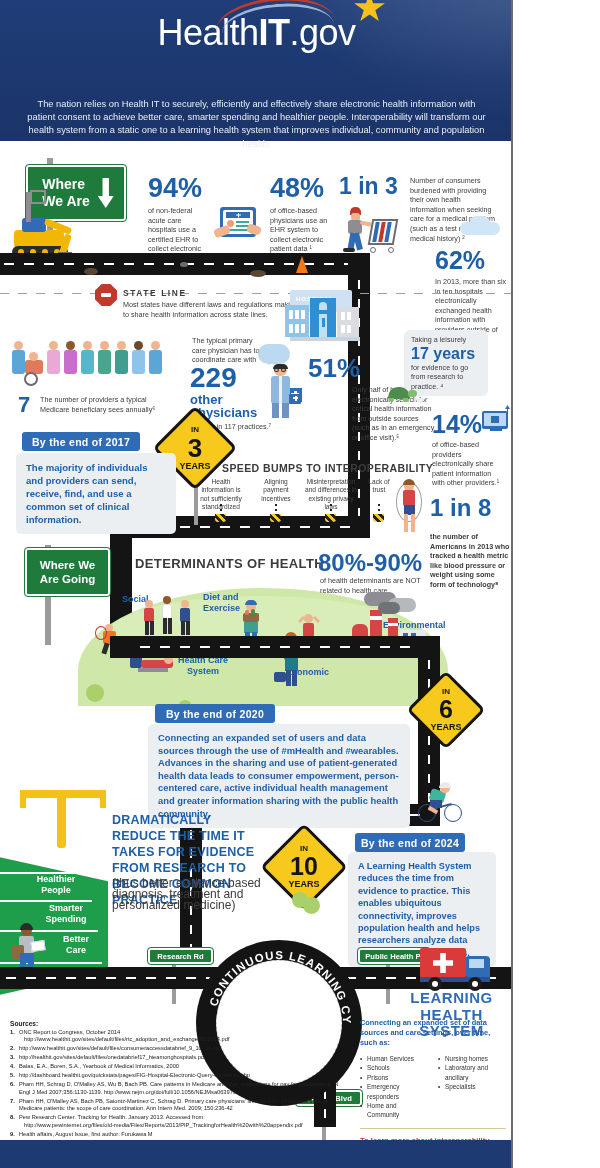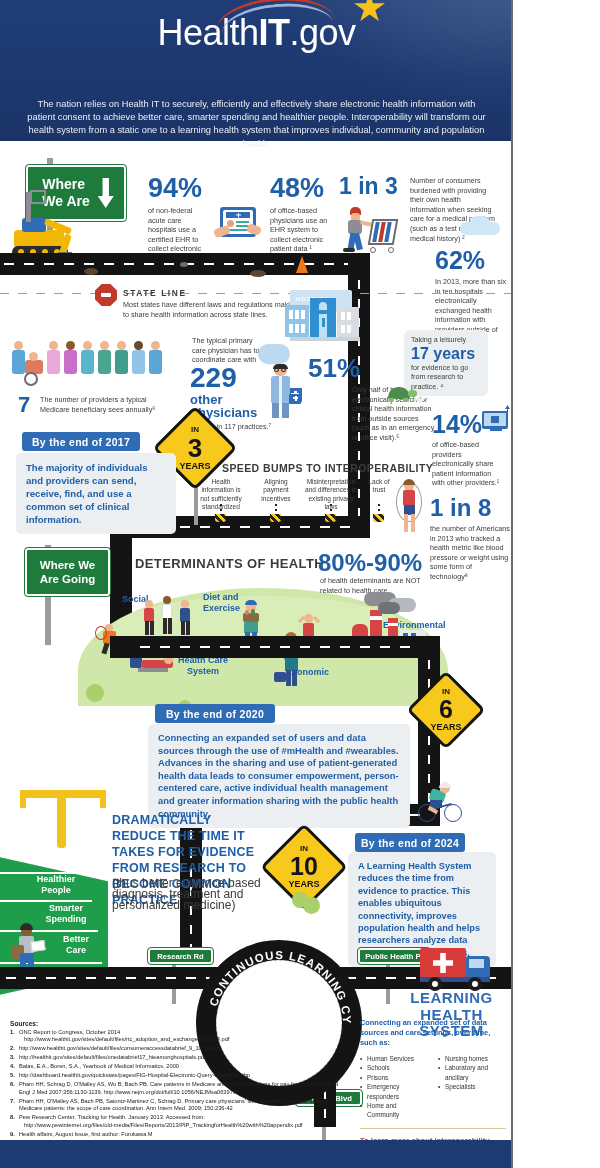--- a/index.html
+++ b/index.html
@@ -429,21 +429,21 @@
     <div class="abs" style="left:10px;top:4px;width:10px;height:9px;background:#f0b48e;border-radius:50%;"></div>
     <div class="abs" style="left:9px;top:1px;width:12px;height:6px;background:#8b5a2b;border-radius:6px 6px 0 0;"></div>
     <div class="abs" style="left:9px;top:12px;width:12px;height:16px;background:#d64545;border-radius:2px;"></div>
     <div class="abs" style="left:10px;top:27px;width:11px;height:10px;background:#2f4f8f;"></div>
     <div class="abs" style="left:10px;top:36px;width:4px;height:18px;background:#f0b48e;"></div>
     <div class="abs" style="left:17px;top:36px;width:4px;height:18px;background:#f0b48e;"></div>
   </div>
 
   <div class="abs" style="left:430px; top:496px; width:80px;">
     <div class="bignum" style="font-size:24px;">1 in 8</div>
-    <div class="cap" style="margin-top:4px;">the number of Americans in 2013 who tracked a health metric like blood pressure or weight using some form of technology⁸</div>
+    <div class="cap" style="margin-top:12px;font-weight:bold;">the number of Americans in 2013 who tracked a health metric like blood pressure or weight using some form of technology⁸</div>
   </div>
 
   <div class="gpost abs" style="left:45px; top:545px; height:100px;"></div>
   <div class="gsign" style="left:25px; top:548px; width:85px; height:48px; font-size:11.5px; line-height:14px;">
     <span>Where We<br>Are Going</span>
   </div>
 
   <div class="hill" style="left:78px; top:588px; width:370px; height:118px;"></div>
   <div class="hill2" style="left:110px; top:596px; width:300px; height:60px; opacity:.65;"></div>
 

